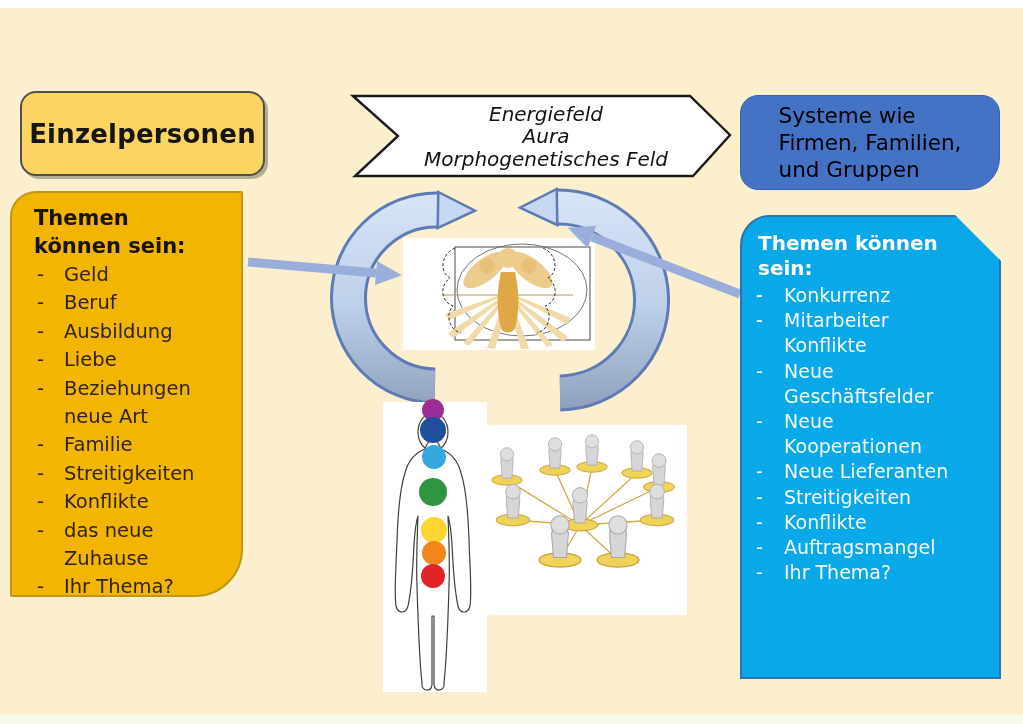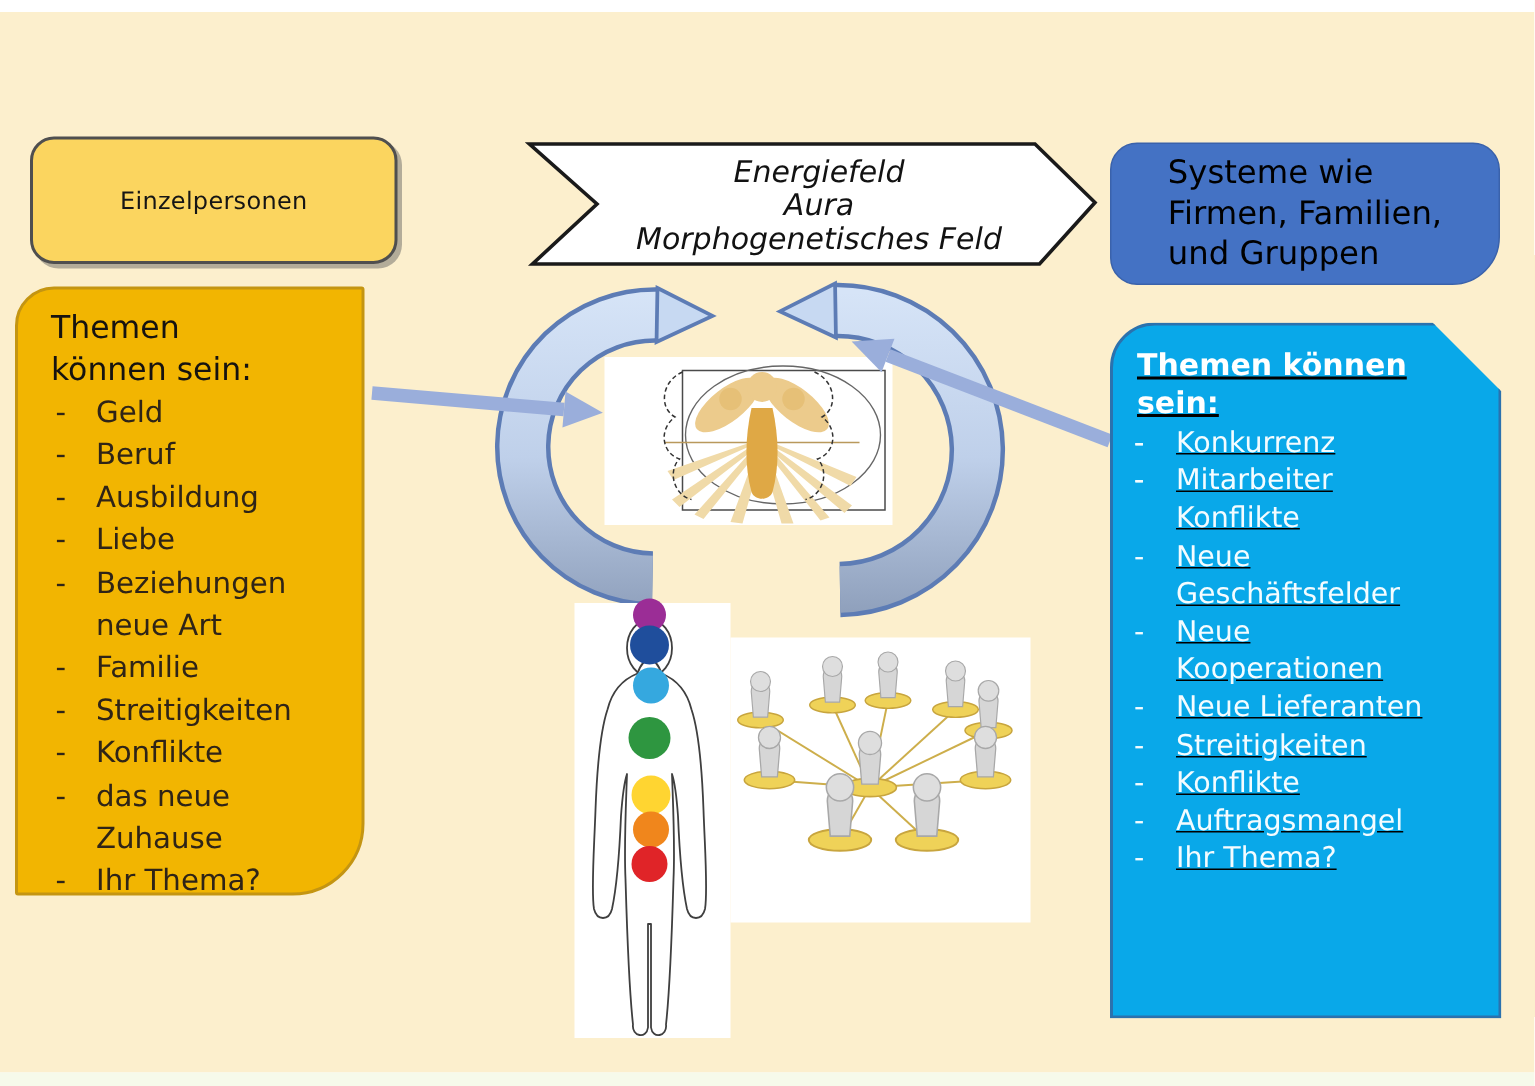--- a/index.html
+++ b/index.html
@@ -6,26 +6,26 @@
   #stage{position:relative;width:1023px;height:724px;overflow:hidden;background:#ffffff;
          font-family:"DejaVu Sans","Liberation Sans",sans-serif;}
   #slide-bg{position:absolute;left:0;top:8px;width:1023px;height:707px;background:#FCEFCD;}
   #bottom-strip{position:absolute;left:0;top:715px;width:1023px;height:9px;background:#F6FAEA;}
 
   
   .einzel-box{position:absolute;left:20px;top:91px;width:245px;height:85px;box-sizing:border-box;
       background:#FBD55F;border:2px solid #4f4f4f;border-radius:16px;
       box-shadow:3px 3px 0 rgba(90,90,90,.45);
       display:flex;align-items:center;justify-content:center;}
-  .einzel-box .title{font-size:16px;font-weight:normal;color:#151515;letter-spacing:.2px;}
+  .einzel-box .title{font-size:26px;font-weight:bold;color:#151515;letter-spacing:.2px;}
 
   .themen-left{position:absolute;left:10px;top:191px;width:233px;height:406px;box-sizing:border-box;
       background:#F2B501;border:2px solid #C49512;border-radius:26px 2px 48px 2px;
       padding-top:11px;}
-  .themen-left .heading{margin-left:22px;font-size:21px;line-height:28px;font-weight:normal;
+  .themen-left .heading{margin-left:22px;font-size:21px;line-height:28px;font-weight:bold;
       color:#161310;white-space:pre-line;}
   .themen-left .list{margin-top:1px;}
   .themen-left .li{position:relative;padding-left:52px;font-size:19.5px;line-height:28.4px;
       color:#2f2417;white-space:pre-line;}
   .themen-left .dash{position:absolute;left:25px;top:0;}
 
   
   #banner-svg{position:absolute;left:350px;top:92px;width:384px;height:90px;}
   #banner-svg text{font-family:"DejaVu Sans","Liberation Sans",sans-serif;
       font-size:20px;font-style:italic;fill:#121212;text-anchor:middle;}
@@ -33,21 +33,21 @@
   
   .systeme-box{position:absolute;left:740px;top:95px;width:260px;height:95px;box-sizing:border-box;
       background:#4472C4;border-radius:18px 18px 32px 18px;border:1px solid #3a62ab;
       display:flex;align-items:center;justify-content:center;}
   .systeme-box .title{font-size:21.5px;line-height:27px;font-weight:normal;color:#000000;
       text-align:left;white-space:pre-line;}
 
   .themen-right{position:absolute;left:740px;top:215px;width:261px;height:464px;box-sizing:border-box;
       background:#09A8E9;border:2px solid #2B72AE;border-radius:30px 0 0 0;
       clip-path:polygon(0 0,calc(100% - 46px) 0,100% 46px,100% 100%,0 100%);
-      padding-top:14px;text-decoration:underline;}
+      padding-top:14px;}
   .themen-right .heading{margin-left:16px;font-size:20px;line-height:25px;font-weight:bold;
       color:#ffffff;white-space:pre-line;}
   .themen-right .list{margin-top:2px;}
   .themen-right .li{position:relative;padding-left:42px;font-size:19px;line-height:25.2px;
       color:#F4FCFF;white-space:pre-line;}
   .themen-right .dash{position:absolute;left:14px;top:0;}
 
   #center-graphics{position:absolute;left:240px;top:180px;width:500px;height:544px;}
 </style>
 </head>

